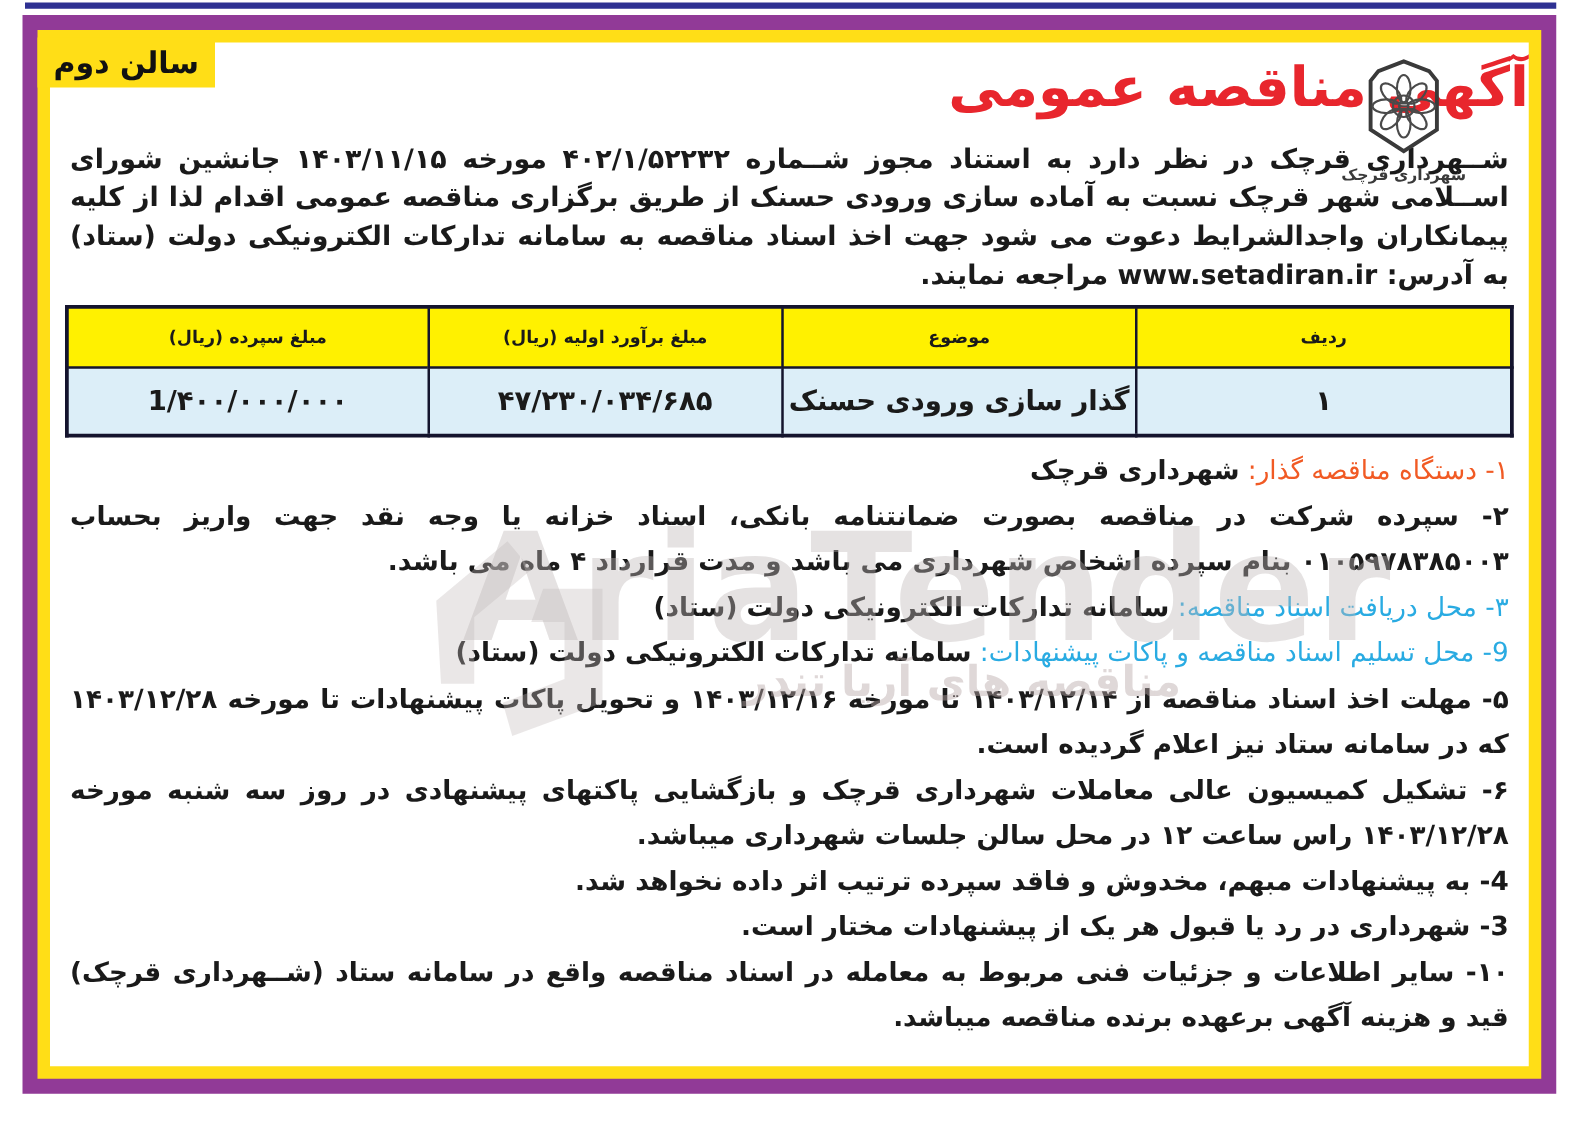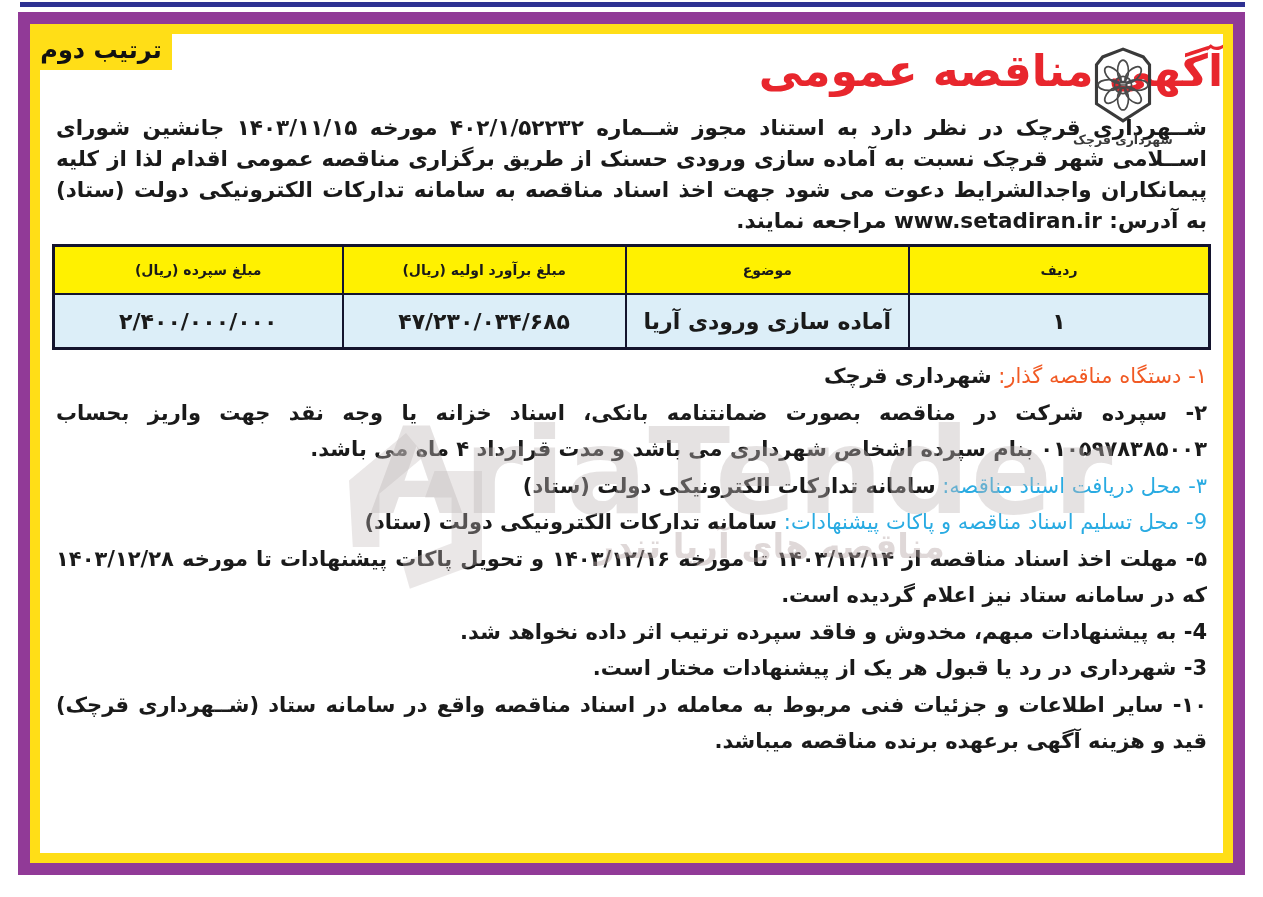--- a/index.html
+++ b/index.html
@@ -70,47 +70,48 @@
           <table>
             <tbody>
                 <tr>
               <th class="c-radif">ردیف</th>
               <th class="c-mozu">موضوع</th>
               <th class="c-bar">مبلغ برآورد اولیه (ریال)</th>
               <th class="c-sep">مبلغ سپرده (ریال)</th>
             </tr>
             <tr>
               <td>۱</td>
-              <td>آماده سازی ورودی آریا</td>
+              <td>گذار سازی ورودی حسنک</td>
               <td>۴۷/۲۳۰/۰۳۴/۶۸۵</td>
-              <td>۲/۴۰۰/۰۰۰/۰۰۰</td>
+              <td>1/۴۰۰/۰۰۰/۰۰۰</td>
             </tr>
           </tbody>
             </table>
         </div>
 
         <div class="items">
           <div class="item"><span class="lbl orange">۱- دستگاه مناقصه گذار: </span><span>شهرداری قرچک</span></div>
           <div class="item"><span>۲- سپرده شرکت در مناقصه بصورت ضمانتنامه بانکی، اسناد خزانه یا وجه نقد جهت واریز بحساب ۰۱۰۵۹۷۸۳۸۵۰۰۳ بنام سپرده اشخاص شهرداری می باشد و مدت قرارداد ۴ ماه می باشد.</span></div>
           <div class="item"><span class="lbl blue">۳- محل دریافت اسناد مناقصه: </span><span>سامانه تدارکات الکترونیکی دولت (ستاد)</span></div>
           <div class="item"><span class="lbl blue">9- محل تسلیم اسناد مناقصه و پاکات پیشنهادات: </span><span>سامانه تدارکات الکترونیکی دولت (ستاد)</span></div>
           <div class="item"><span>۵- مهلت اخذ اسناد مناقصه از ۱۴۰۳/۱۲/۱۴ تا مورخه ۱۴۰۳/۱۲/۱۶ و تحویل پاکات پیشنهادات تا مورخه ۱۴۰۳/۱۲/۲۸ که در سامانه ستاد نیز اعلام گردیده است.</span></div>
+          <div class="item"><span>۶- تشکیل کمیسیون عالی معاملات شهرداری قرچک و بازگشایی پاکتهای پیشنهادی در روز سه شنبه مورخه ۱۴۰۳/۱۲/۲۸ راس ساعت ۱۲ در محل سالن جلسات شهرداری میباشد.</span></div>
           <div class="item"><span>4- به پیشنهادات مبهم، مخدوش و فاقد سپرده ترتیب اثر داده نخواهد شد.</span></div>
           <div class="item"><span>3- شهرداری در رد یا قبول هر یک از پیشنهادات مختار است.</span></div>
           <div class="item"><span>۱۰- سایر اطلاعات و جزئیات فنی مربوط به معامله در اسناد مناقصه واقع در سامانه ستاد (شــهرداری قرچک) قید و هزینه آگهی برعهده برنده مناقصه میباشد.</span></div>
         </div>
 
         <div class="wm wm-mark">
           <svg width="190" height="190" viewBox="0 0 100 100">
             <polygon points="10,35 40,10 50,22 26,42 26,70 12,70" fill="#c4bcbc"></polygon>
             <polygon points="55,30 80,30 80,78 42,92 38,78 64,68 64,44 50,44" fill="#c4bcbc"></polygon>
           </svg>
         </div>
         <div class="wm wm-latin">AriaTender</div>
         <div class="wm wm-fa">مناقصه های آریا تندر</div>
 
       </div>
     </div>
   </div>
 
-  <div class="badge">ترتیب دوم</div>
+  <div class="badge">سالن دوم</div>
 
 </div>
 
 </body></html>

